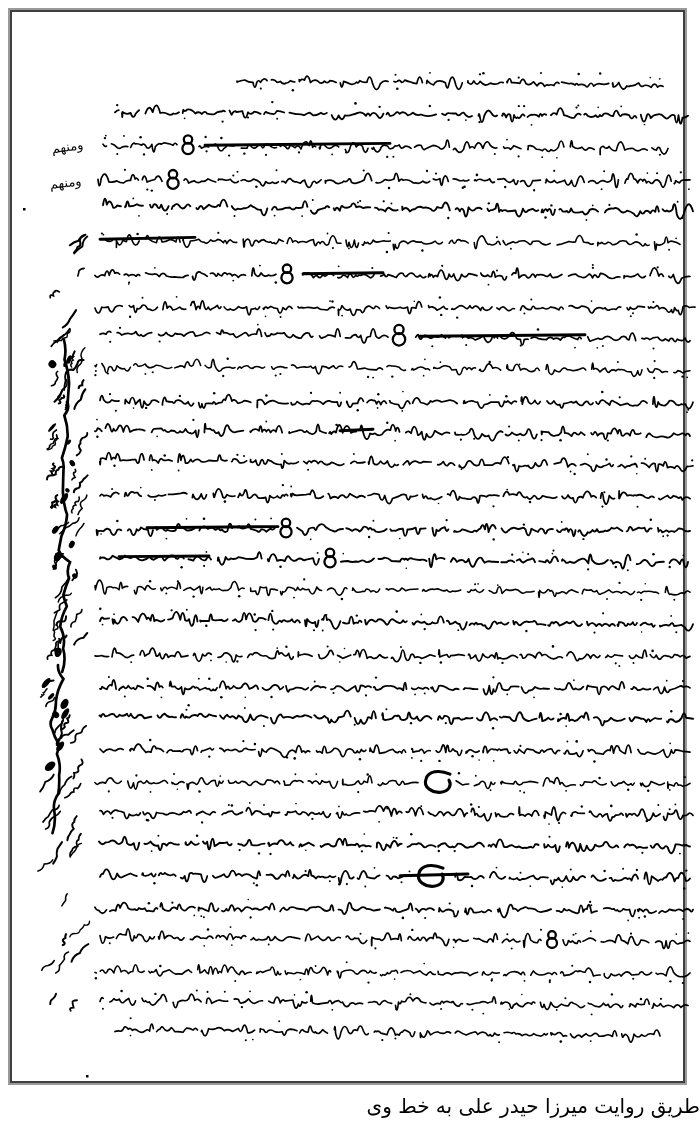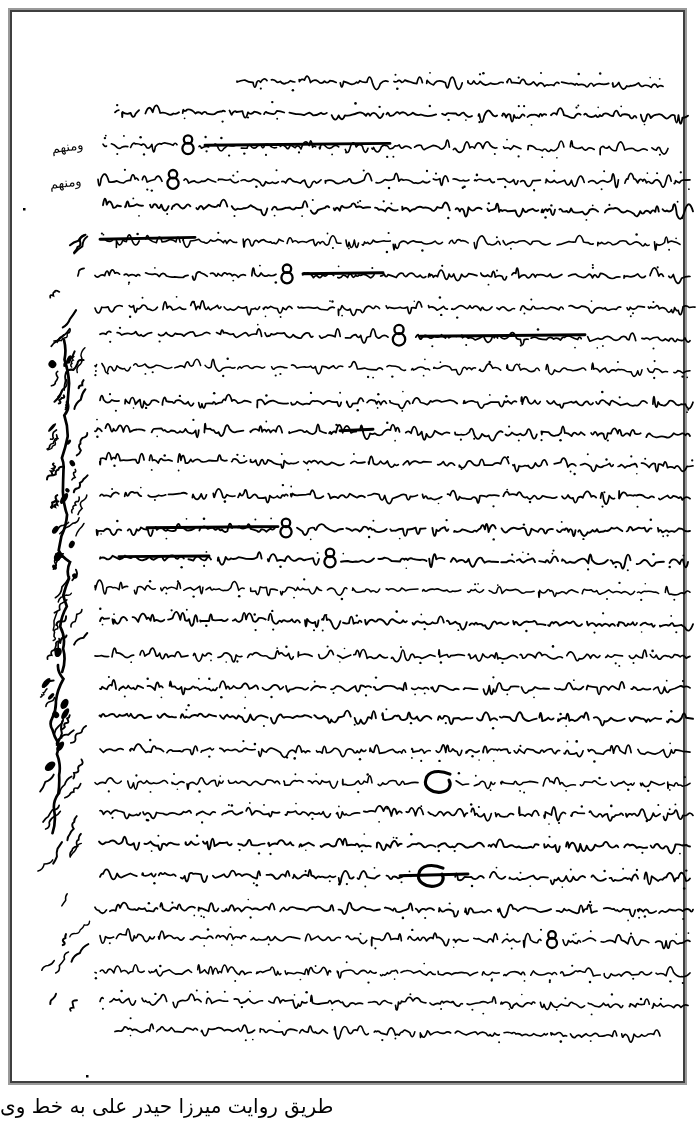--- a/index.html
+++ b/index.html
@@ -5,21 +5,21 @@
   html,body{margin:0;padding:0;background:#ffffff;}
   .page{
     position:relative;width:700px;height:1133px;background:#ffffff;
     overflow:hidden;font-family:"DejaVu Sans",sans-serif;
   }
   .frame{position:absolute;left:8px;top:8px;width:679px;height:1077px;
     border:2px solid #9a9a9a;box-sizing:border-box;}
   .frame-inner{position:absolute;inset:0;border:2px solid #3f3f3f;}
   .ink-layer{position:absolute;left:0;top:0;width:700px;height:1133px;}
   .caption{
-    position:absolute;left:0;right:0;top:1094px;text-align:left;
+    position:absolute;left:0;right:0;top:1094px;text-align:right;
     direction:rtl;font-size:20px;color:#000;letter-spacing:0.5px;
     font-family:"DejaVu Sans",sans-serif;
   }
 </style>
 </head>
 <body>
 
 <div class="page">
   <div class="frame">
     <div class="frame-inner"></div>

